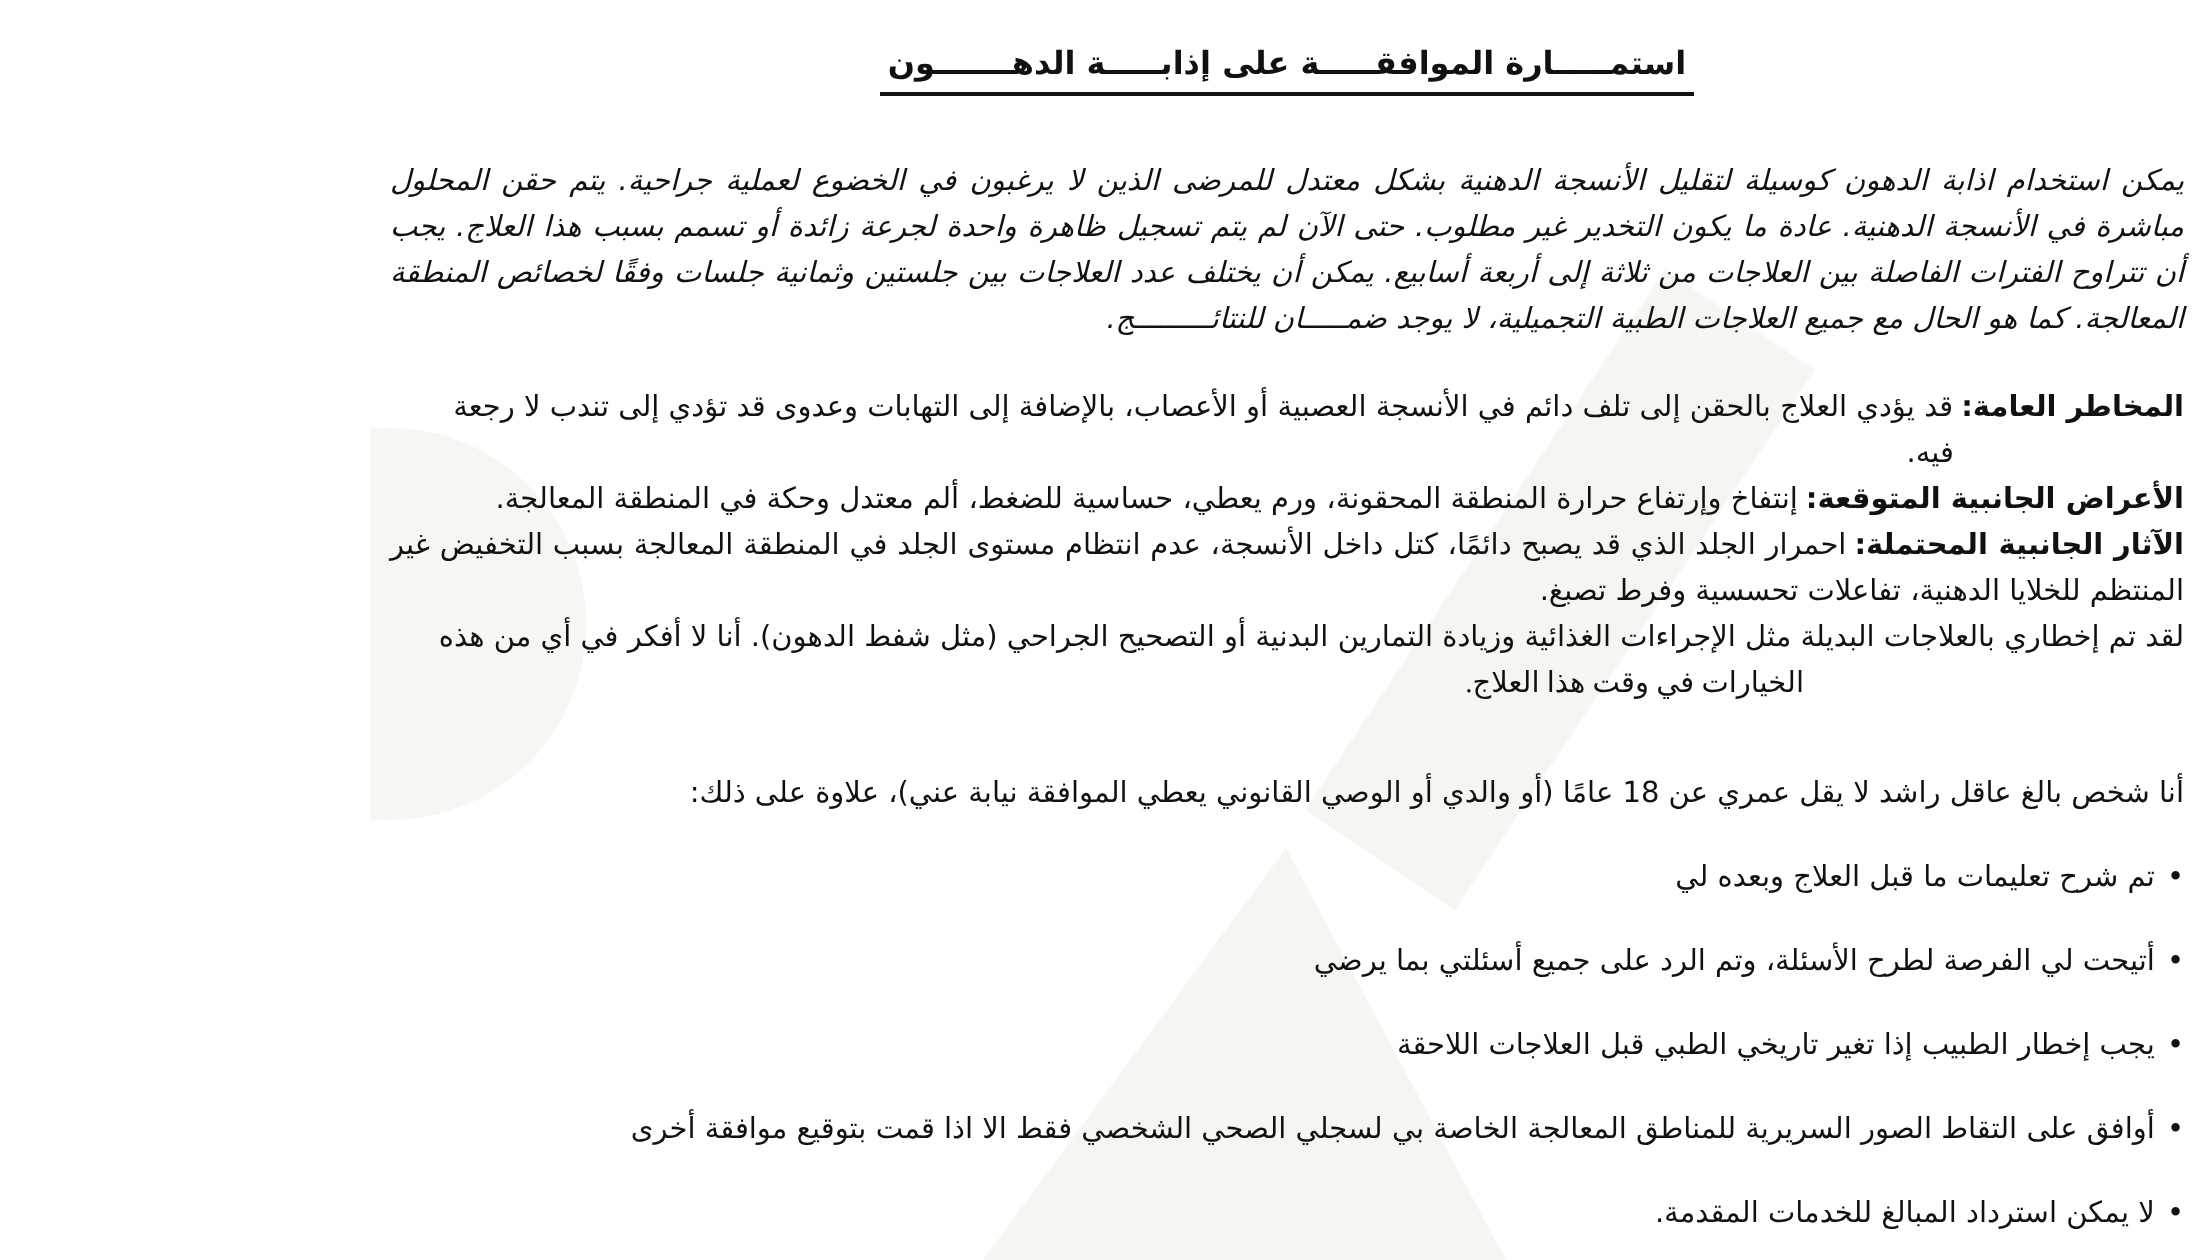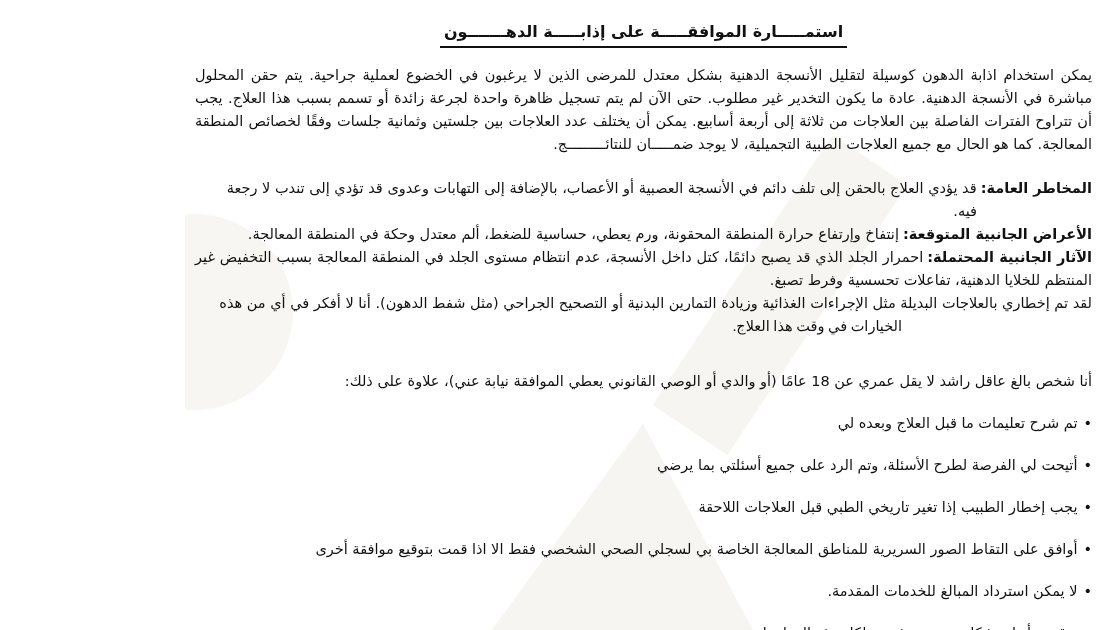--- a/index.html
+++ b/index.html
@@ -30,21 +30,21 @@
     text-align: center;
     font-size: 16px;
     font-weight: bold;
   }
   .title .underlined {
     display: inline-block;
     border-bottom: 2px solid #111111;
     padding: 0 4px 3px 4px;
   }
   p { margin: 0; text-align: justify; }
-  .intro { margin-top: 16px; }
+  .intro { margin-top: 32px; font-style: italic; }
   .risks-p { margin-top: 21px; }
   .lbl { font-weight: bold; margin-left: 4px; }
   .cont-line { text-align: right; }
   .cont-risks { padding-left: 0; padding-right: 115px; }
   .cont-alternatives { padding-right: 190px; font-family: Liberation Serif, serif; }
   .declaration { margin-top: 32px; text-align: right; }
   .bullet { text-align: right; margin-top: 19px; }
   .bullet .marker { margin-left: 6px; }
   .auth { margin-top: 60px; text-align: right; }
 </style>

